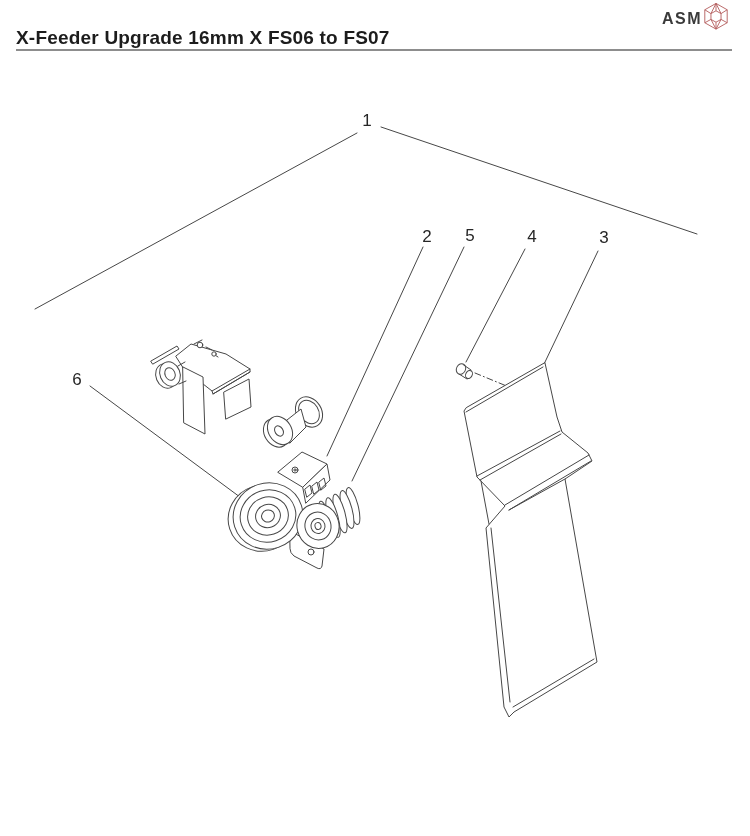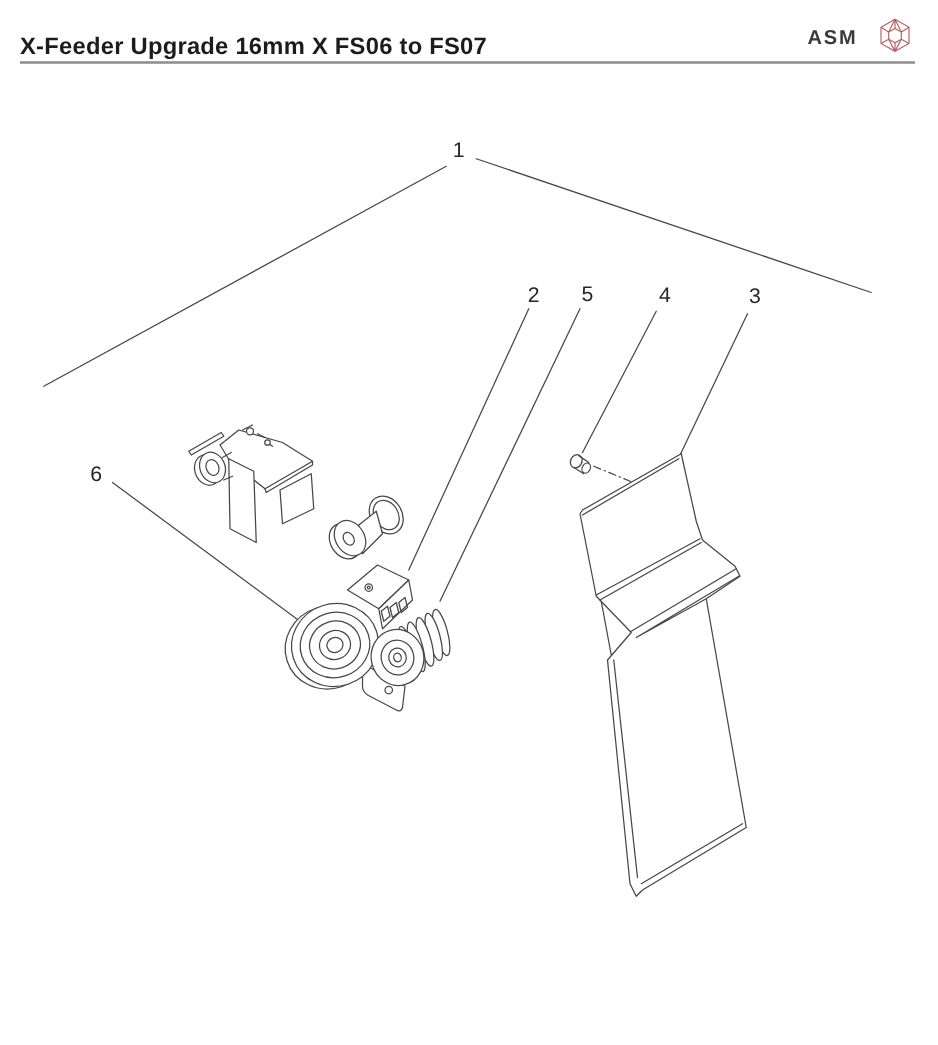--- a/index.html
+++ b/index.html
@@ -9,21 +9,21 @@
   }
   
   #title{
     position:absolute;left:16px;top:27px;
     font-size:19px;font-weight:bold;color:#1c1c1c;letter-spacing:0.2px;white-space:nowrap;
   }
   #title-rule{
     position:absolute;left:16px;top:49px;width:716px;height:2px;background:#8d8d8d;
   }
   #logo{
-    position:absolute;right:20px;top:14px;display:flex;align-items:center;gap:16px;
+    position:absolute;right:20px;top:2px;display:flex;align-items:center;gap:0;
   }
   #logo-text{
     font-size:16px;font-weight:bold;color:#3a3a3a;letter-spacing:1.5px;
   }
   
   #diagram-svg{position:absolute;left:0;top:0;width:750px;height:836px;}
   .callout{
     position:absolute;transform:translate(-50%,-50%);
     font-size:17px;color:#262626;line-height:1;
   }

